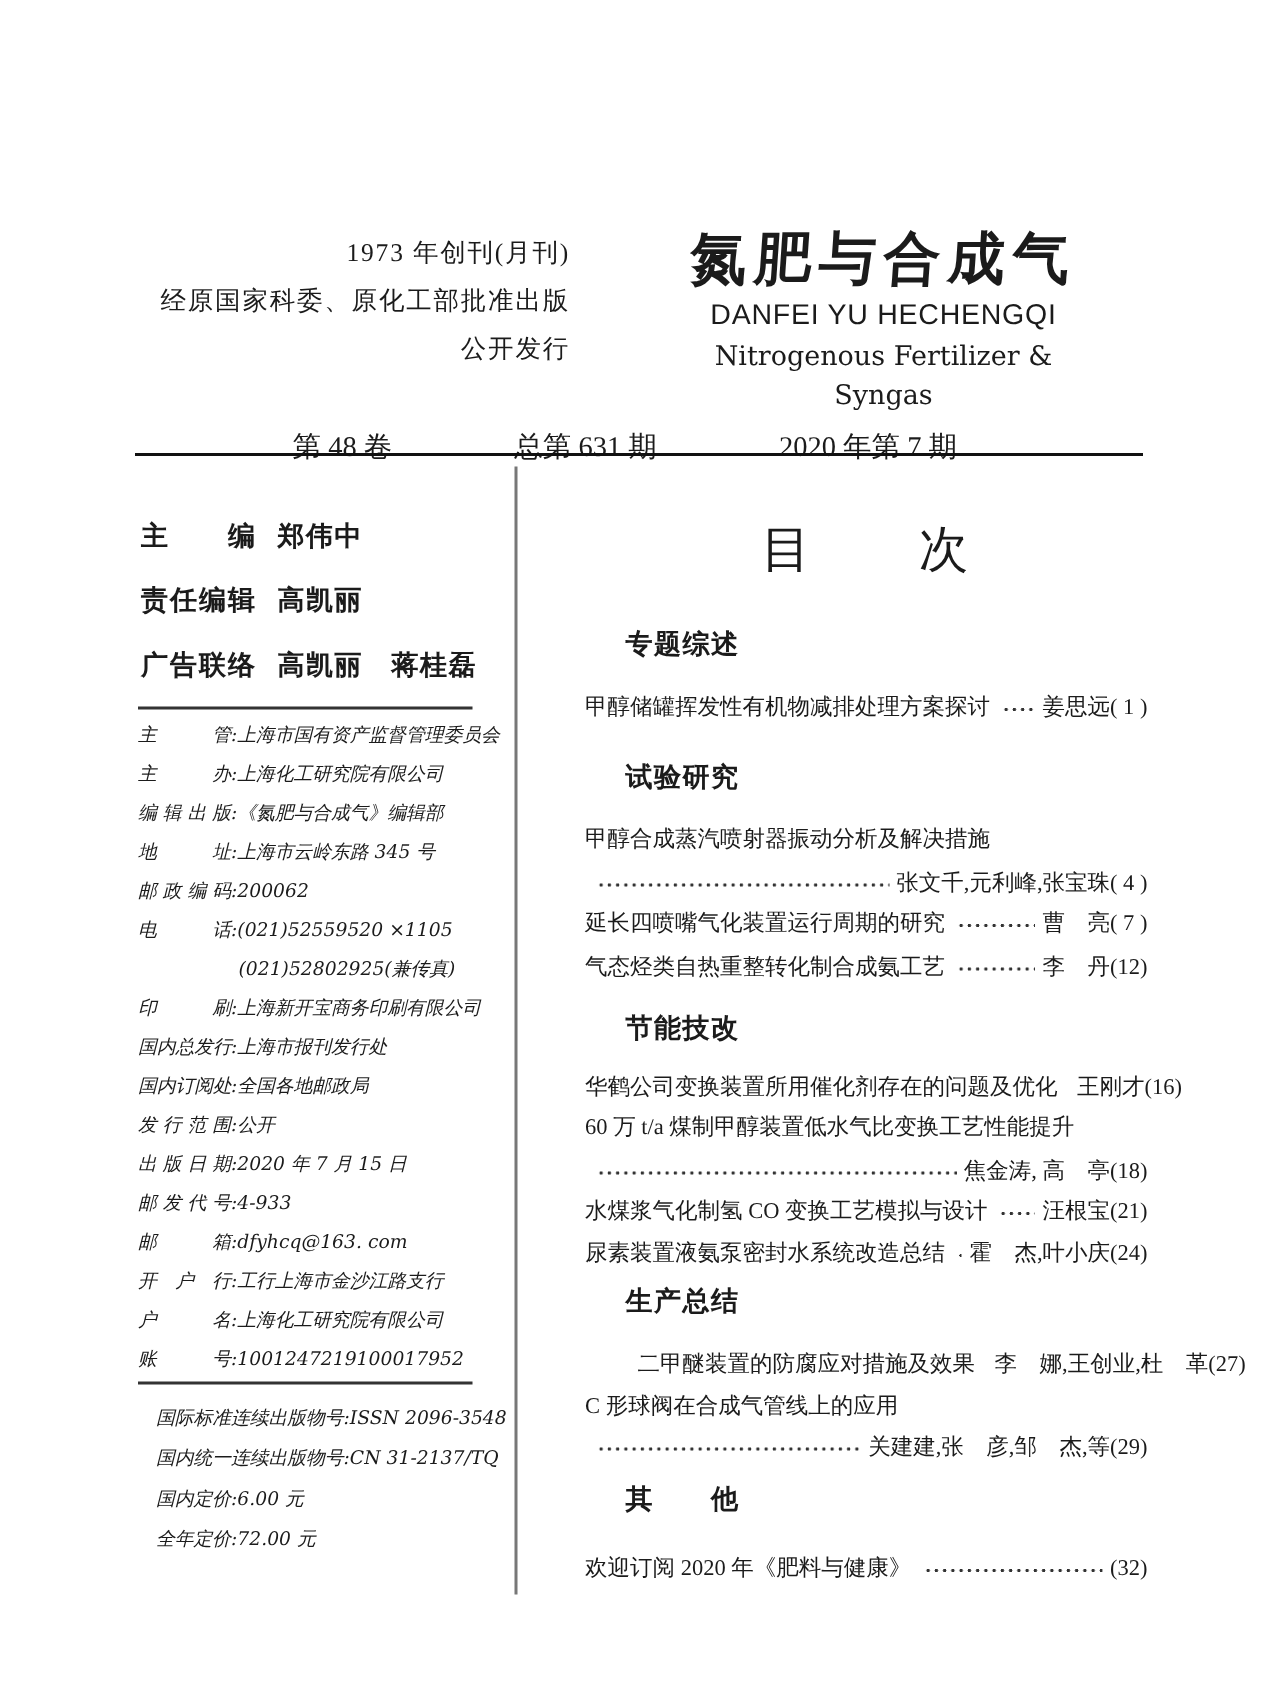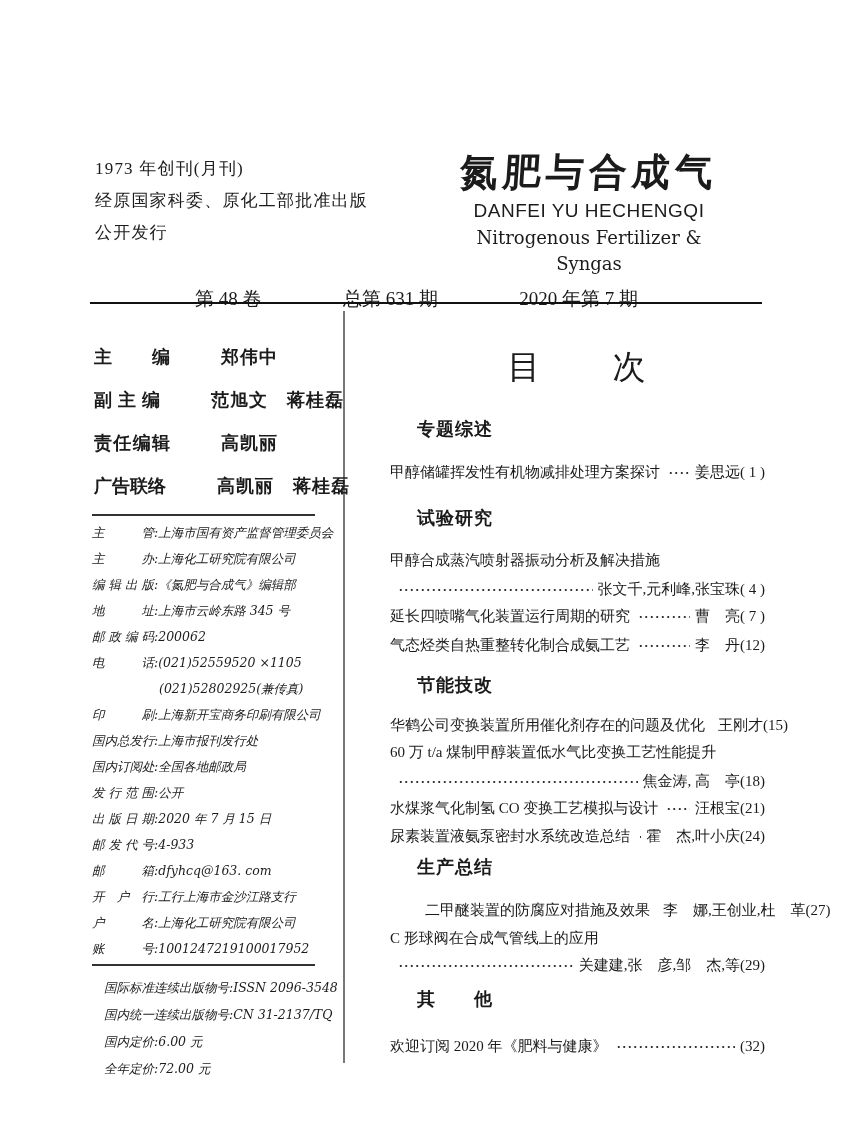--- a/index.html
+++ b/index.html
@@ -1,38 +1,38 @@
 <!DOCTYPE html>
 <html><head>
 <meta charset="utf-8">
 <style>
   html,body{margin:0;padding:0;}
   body{width:850px;height:1130px;background:#ffffff;position:relative;overflow:hidden;
        font-family:"Liberation Serif", serif;color:#1b1b1b;}
   .page{position:absolute;inset:0;}
 
   
-  .hdr-left{position:absolute;left:95px;top:153px;width:285px;text-align:left;
+  .hdr-left{position:absolute;left:95px;top:153px;width:285px;text-align:right;
             font-size:17px;line-height:32px;letter-spacing:1.2px;}
   .hdr-title{position:absolute;left:443px;top:146px;width:292px;text-align:center;}
   .title-cn{font-size:38px;font-weight:bold;letter-spacing:5px;line-height:52px;
             font-family:"DejaVu Serif", serif;transform:skewX(-4deg);}
   .title-py{font-family:"Liberation Sans", sans-serif;font-size:19px;letter-spacing:0.5px;
             line-height:24px;margin-top:1px;}
   .title-en{font-family:"DejaVu Serif", serif;font-size:18px;line-height:26px;margin-top:2px;}
   .vol-row{position:absolute;left:195px;top:270px;width:443px;display:flex;
            justify-content:space-between;font-size:19px;line-height:26px;margin-top:16px;}
   .hdr-rule{position:absolute;left:90px;top:302px;width:672px;height:2px;background:#111;}
   .divider-v{position:absolute;left:343px;top:311px;width:2px;height:752px;background:#777;}
 
   
   .sidebar{position:absolute;left:92px;top:330px;width:252px;}
   .editors{margin:12px 0 0 2px;font-family:"Liberation Sans", sans-serif;font-weight:bold;
            font-size:18px;}
-  .ed-row{display:flex;line-height:30px;margin-bottom:13px;white-space:nowrap;gap:36px;}
+  .ed-row{display:flex;line-height:30px;margin-bottom:13px;white-space:nowrap;}
   .ed-label{display:inline-block;width:76px;text-align:justify;text-align-last:justify;}
   .ed-names{margin-left:15px;letter-spacing:1px;}
   .rule-h{height:2px;background:#333;width:223px;}
   .rule1{margin:2px 0 4px 0;}
   .rule2{margin:2px 0 8px 0;}
   .pub{font-size:12.5px;font-style:italic;font-family:"DejaVu Serif", serif;}
   .pub-row{display:flex;line-height:26px;white-space:nowrap;}
   .pub-label{display:inline-block;width:62px;min-width:62px;text-align:justify;
              text-align-last:justify;}
   .pub-row.cont .pub-value{padding-left:5px;}
@@ -81,24 +81,20 @@
   <div class="divider-v"></div>
 
   <div class="sidebar">
 
     <div class="editors">
       <div class="ed-row">
         <span class="ed-label">主编</span>
         <span class="ed-names">郑伟中</span>
       </div>
       <div class="ed-row">
-        <span class="ed-label">副主编</span>
-        <span class="ed-names">范旭文　蒋桂磊</span>
-      </div>
-      <div class="ed-row">
         <span class="ed-label">责任编辑</span>
         <span class="ed-names">高凯丽</span>
       </div>
       <div class="ed-row">
         <span class="ed-label">广告联络</span>
         <span class="ed-names">高凯丽　蒋桂磊</span>
       </div>
     </div>
 
     <div class="rule-h rule1"></div>
@@ -216,21 +212,21 @@
       <span class="leader"></span>
       <span class="t-authors">李　丹</span>
       <span class="t-page">(12)</span>
     </div>
 
     <div class="tsec" style="top:672px;">节能技改</div>
     <div class="trow" style="top:711px;">
       <span class="t-title">华鹤公司变换装置所用催化剂存在的问题及优化</span>
       <span class="leader"></span>
       <span class="t-authors">王刚才</span>
-      <span class="t-page">(15)</span>
+      <span class="t-page">(16)</span>
     </div>
     <div class="trow" style="top:738px;">
       <span class="t-title">60 万 t/a 煤制甲醇装置低水气比变换工艺性能提升</span>
     </div>
     <div class="trow" style="top:767px;">
       <span class="leader"></span>
       <span class="t-authors">焦金涛, 高　亭</span>
       <span class="t-page">(18)</span>
     </div>
     <div class="trow" style="top:794px;">

